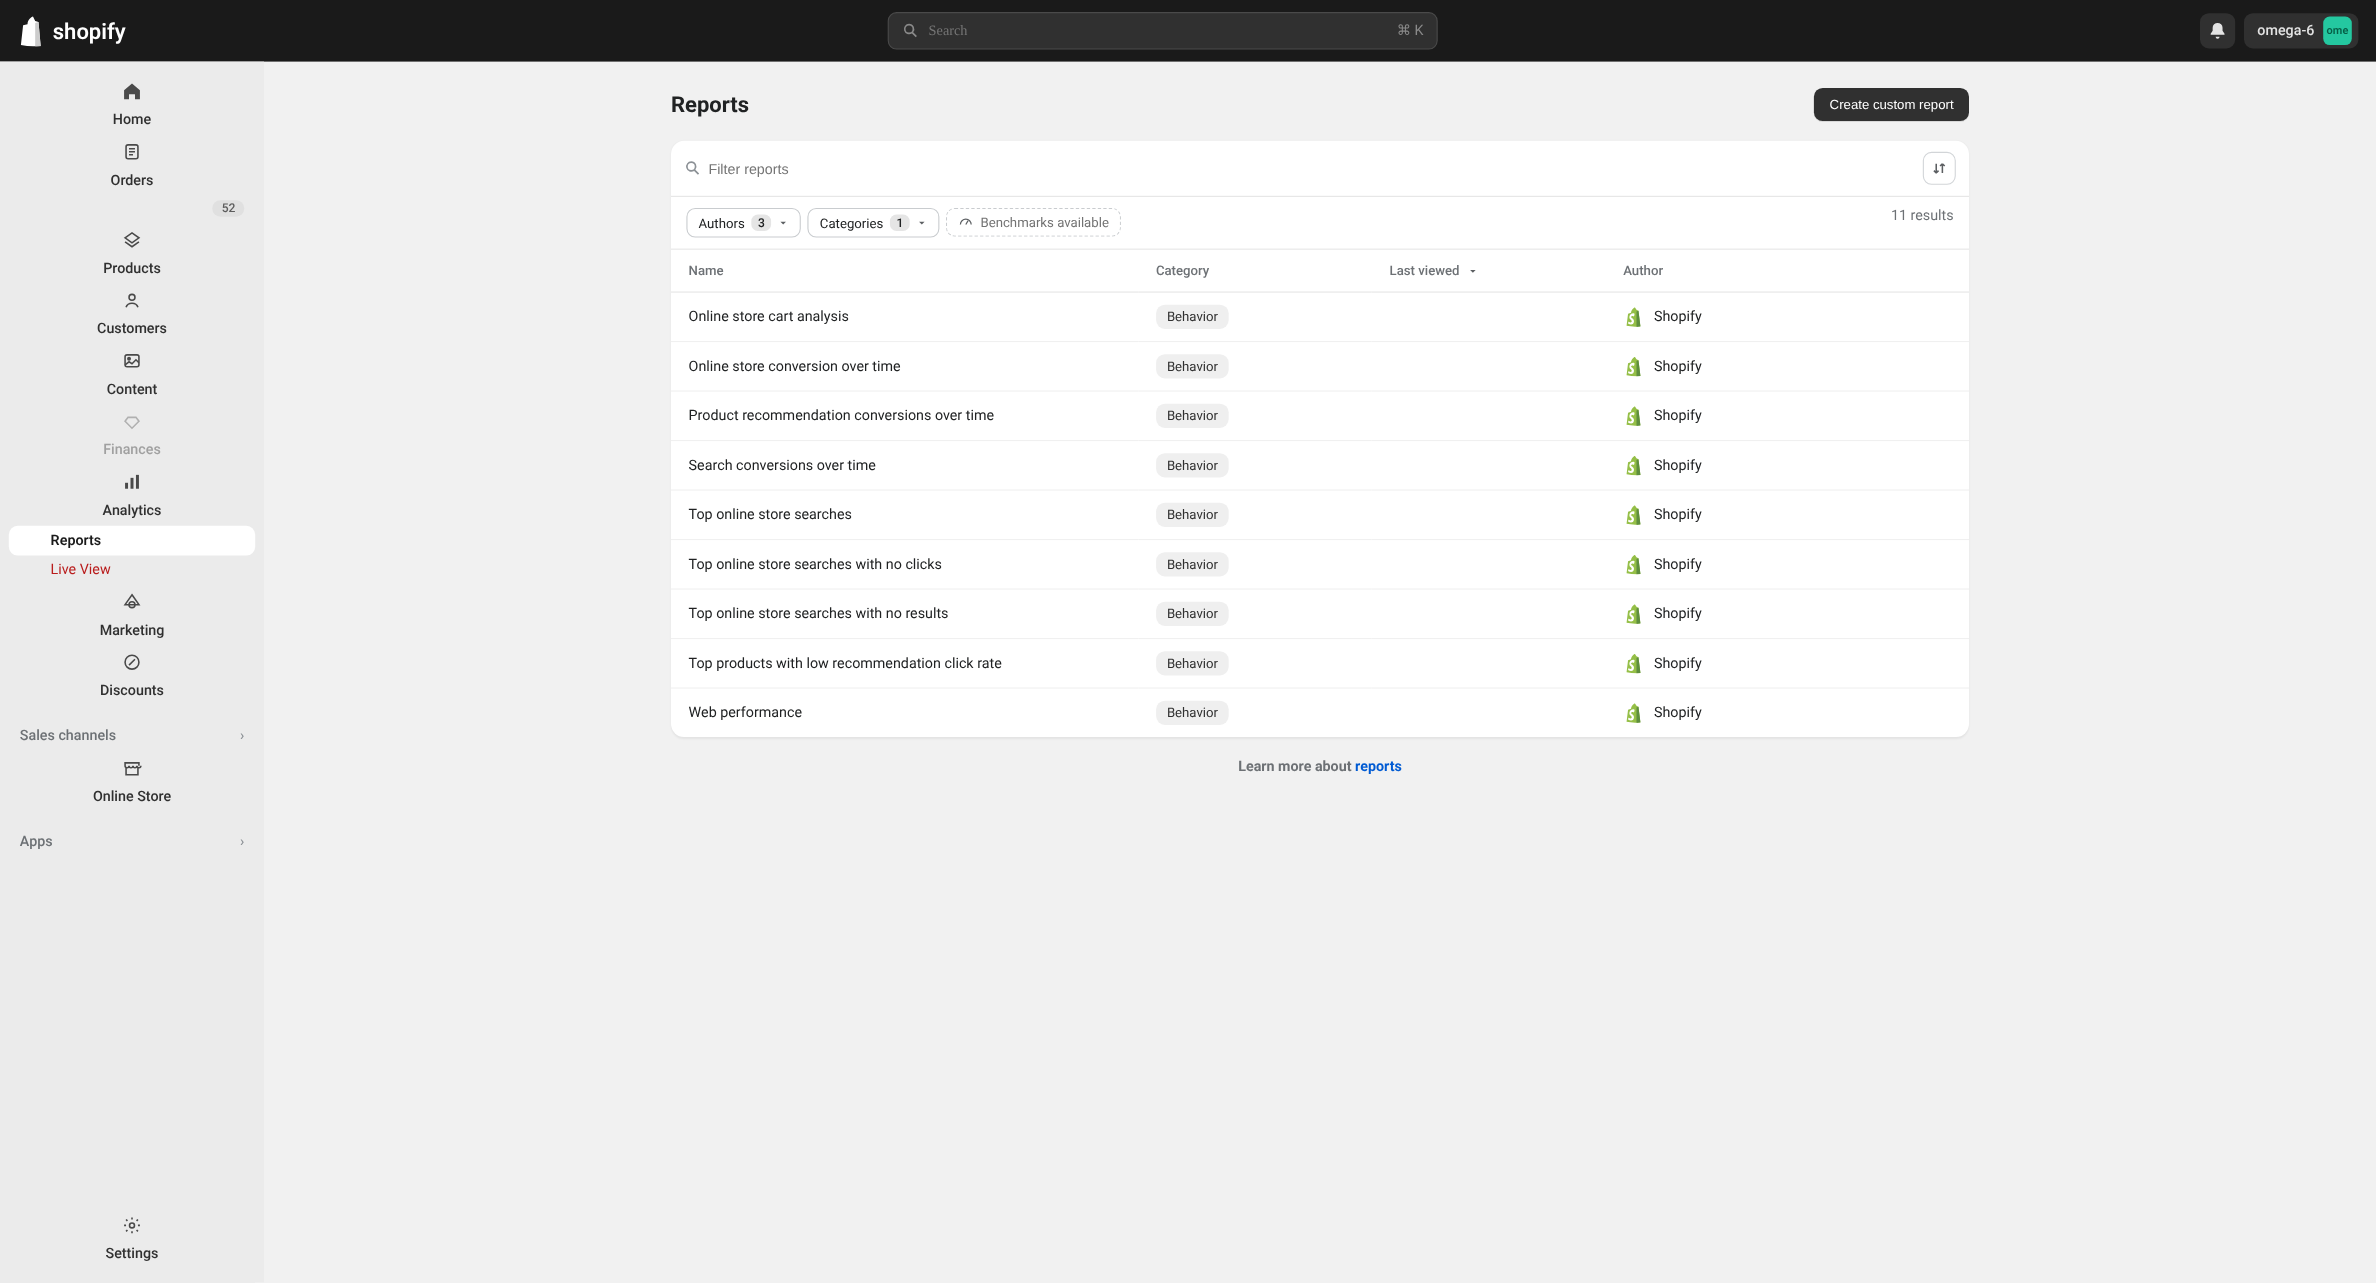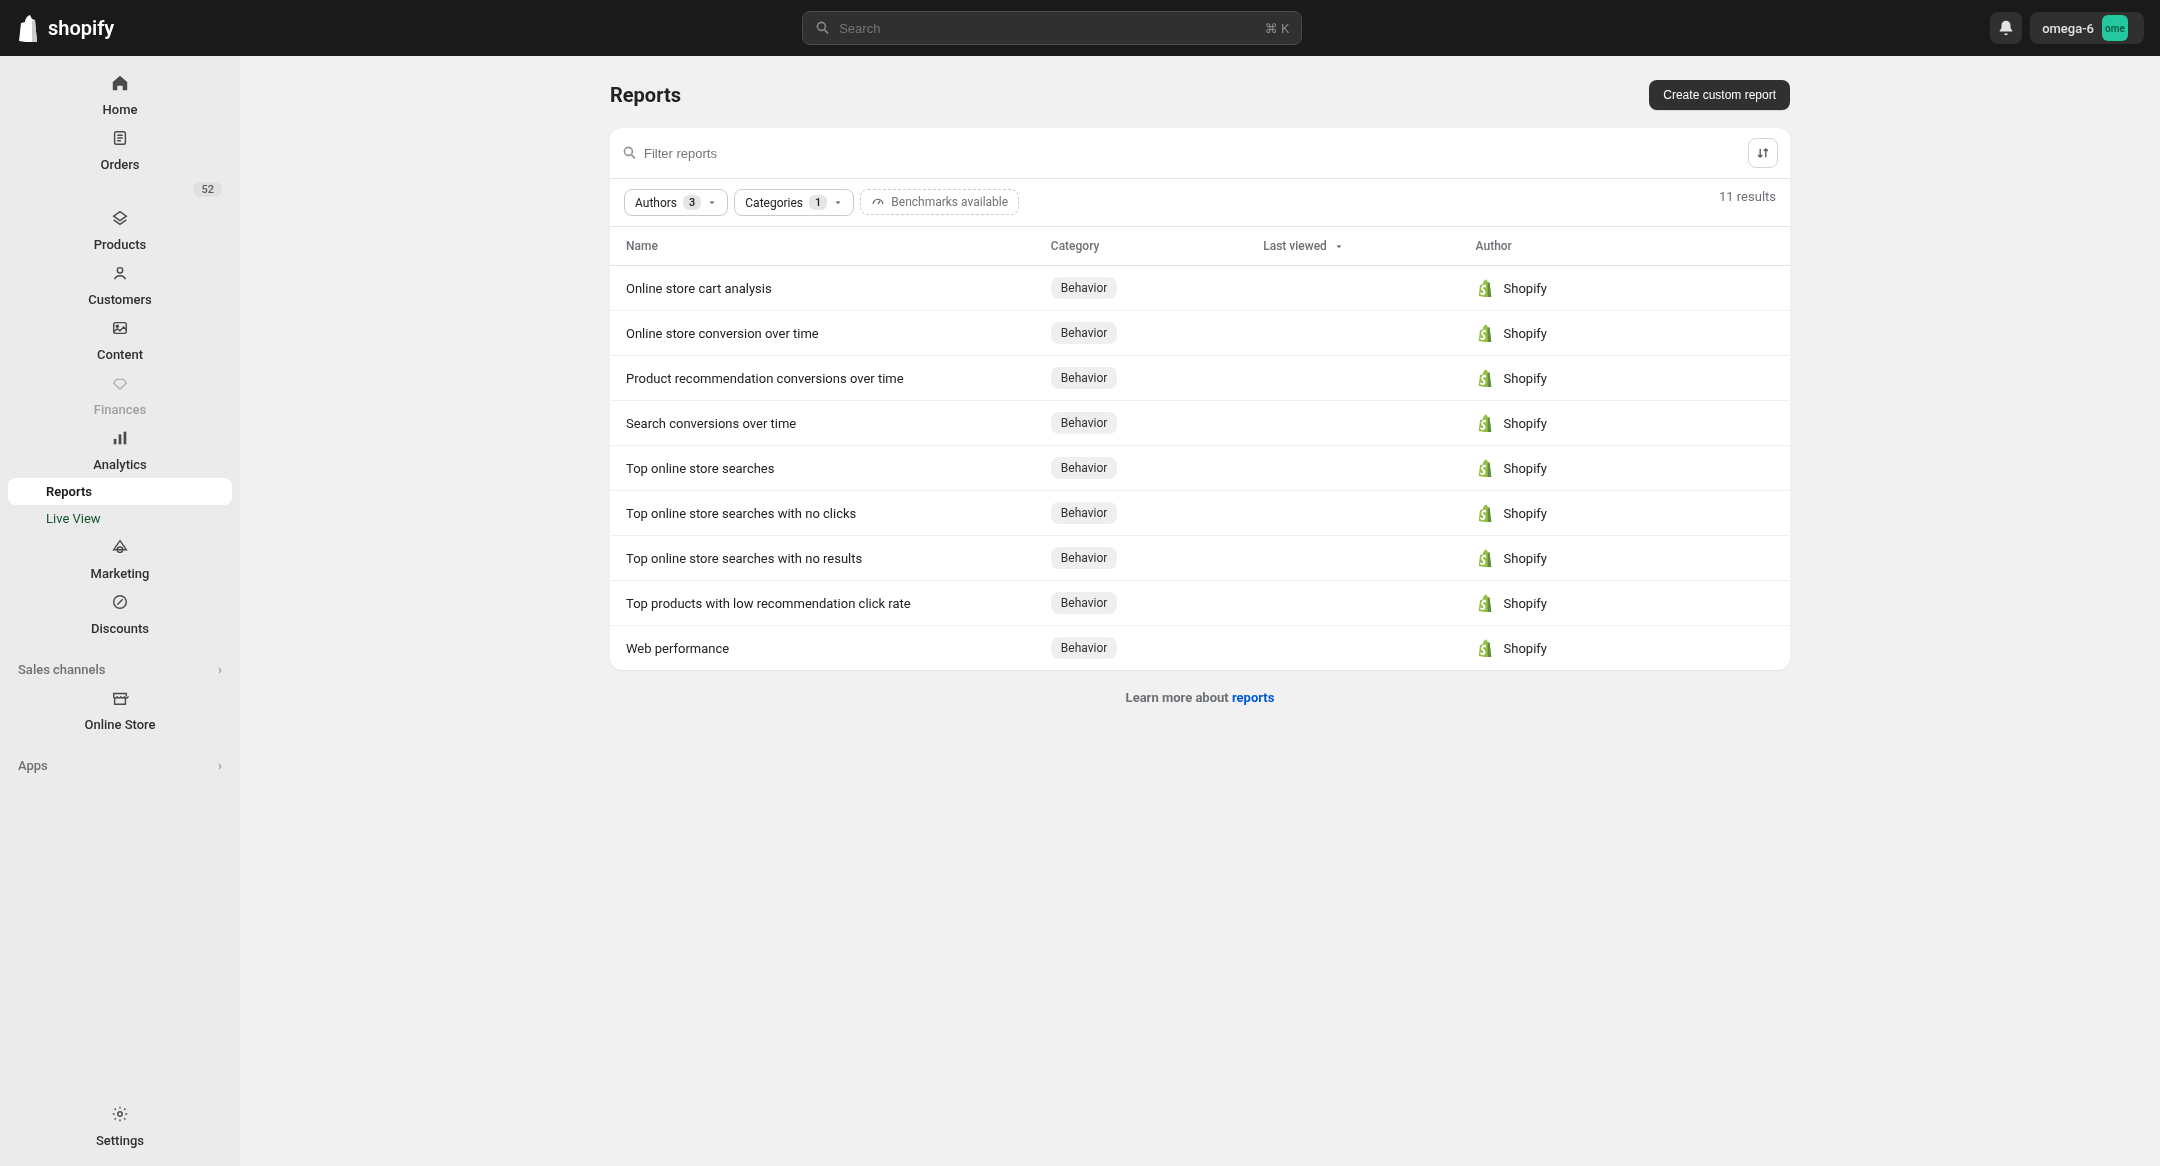--- a/index.html
+++ b/index.html
@@ -4,38 +4,38 @@
   <style>
     * { margin: 0; padding: 0; box-sizing: border-box; }
     body { font-family: -apple-system, BlinkMacSystemFont, "Segoe UI", Roboto, sans-serif; background: #f1f1f1; color: #202223; }
     
     
     .header { background: #1a1a1a; height: 56px; display: flex; align-items: center; padding: 0 16px; justify-content: space-between; }
     .header-left { display: flex; align-items: center; gap: 8px; }
     .logo-icon { width: 24px; height: 28px; }
     .logo-text { color: #fff; font-size: 20px; font-weight: 600; }
     .search-bar { background: #303030; border: 1px solid #4a4a4a; border-radius: 8px; height: 34px; width: 500px; display: flex; align-items: center; padding: 0 12px; gap: 8px; }
-    .search-bar input { background: transparent; border: none; color: #d946ef; font-size: 13px; flex: 1; outline: none; }
+    .search-bar input { background: transparent; border: none; color: #d946ef; font-size: 13px; flex: 1; outline: none; font-family: Liberation Serif, serif; }
     .search-shortcut { color: #8a8a8a; font-size: 13px; }
     .header-right { display: flex; align-items: center; gap: 8px; }
     .notif-btn { width: 32px; height: 32px; background: #303030; border-radius: 8px; display: flex; align-items: center; justify-content: center; cursor: pointer; }
-    .store-btn { background: #303030; border-radius: 8px; height: 32px; display: flex; align-items: center; padding: 0 16px 0 12px; gap: 8px; cursor: pointer; }
+    .store-btn { background: #303030; border-radius: 8px; height: 32px; display: flex; align-items: center; padding: 0 6px 0 12px; gap: 8px; cursor: pointer; }
     .store-name { color: #e3e3e3; font-size: 13px; font-weight: 500; }
     .avatar { width: 26px; height: 26px; border-radius: 6px; background: #24c8a0; color: #065f46; font-size: 10px; font-weight: 600; display: flex; align-items: center; justify-content: center; }
     
     
     .layout { display: flex; height: calc(100vh - 56px); }
     
     
     .sidebar { width: 240px; background: #ebebeb; display: flex; flex-direction: column; padding: 12px 8px; }
     .nav-item { display: flex; align-items: center; gap: 10px; padding: 6px 10px; border-radius: 8px; cursor: pointer; font-size: 13px; font-weight: 500; color: #303030; flex-direction: column; }
     .nav-item.disabled { color: #a0a0a0; }
     .nav-item .icon { width: 18px; height: 18px; display: flex; align-items: center; justify-content: center; }
     .nav-item .badge { margin-left: auto; background: #e0e0e0; border-radius: 10px; padding: 1px 8px; font-size: 11px; font-weight: 500; color: #5c5c5c; }
-    .nav-subitem { padding: 6px 10px 6px 38px; border-radius: 8px; cursor: pointer; font-size: 13px; color: #14532d; }
+    .nav-subitem { padding: 6px 10px 6px 38px; border-radius: 8px; cursor: pointer; font-size: 13px; color: #b91c1c; }
     .nav-subitem.active { background: #fff; font-weight: 600; color: #1a1a1a; }
     .nav-section-header { display: flex; align-items: center; justify-content: space-between; padding: 6px 10px; font-size: 13px; font-weight: 500; color: #6d7175; cursor: pointer; }
     .nav-section-header .chevron { color: #8c9196; }
     .nav-spacer { height: 14px; }
     .sidebar-bottom { margin-top: auto; }
     
     
     .main { flex: 1; padding: 24px 32px; overflow-y: auto; }
     .page-header { display: flex; justify-content: space-between; align-items: center; margin-bottom: 18px; max-width: 1180px; margin-left: auto; margin-right: auto; }
     .page-title { font-size: 20px; font-weight: 700; }

